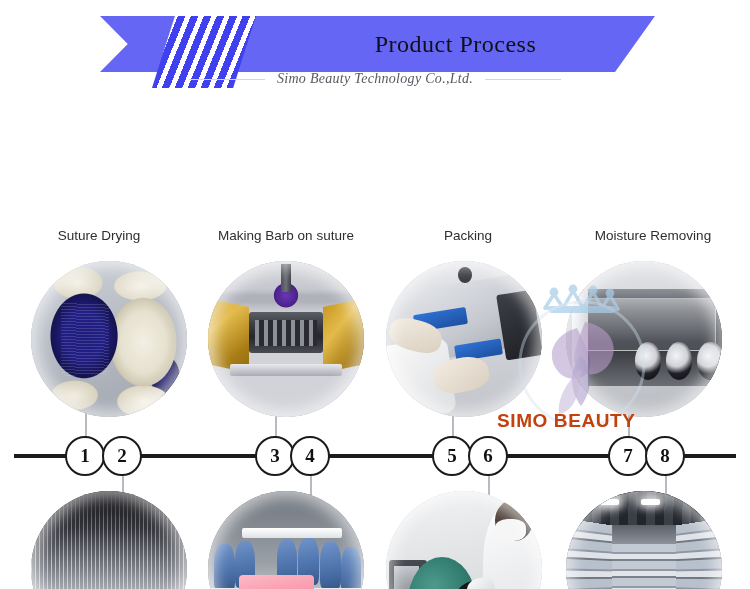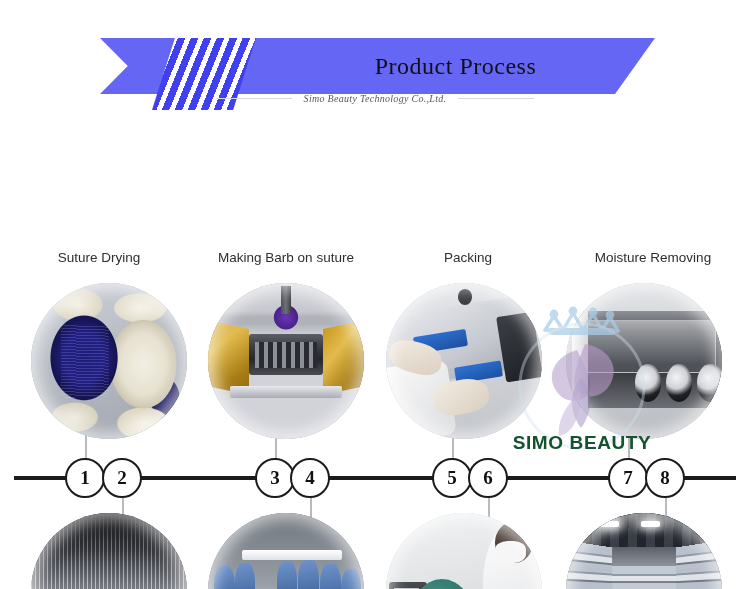--- a/index.html
+++ b/index.html
@@ -11,21 +11,20 @@
     font-family: "Liberation Sans", sans-serif;
     overflow: hidden;
     position: relative;
   }
 
   
   .header {
     position: relative;
     width: 640px;
     height: 104px;
-    margin-top: 22px;
   }
 
   .banner-ribbon {
     position: absolute;
     left: 100px;
     top: 16px;
     width: 555px;
     height: 56px;
     background: var(--accent, #6666f5);
     clip-path: polygon(0 0, 100% 0, 92.8% 100%, 0 100%, 5.0% 50%);
@@ -78,21 +77,21 @@
     gap: 12px;
   }
   .subtitle-row .rule {
     width: 76px;
     height: 1px;
     background: #d6d6dc;
   }
   .subtitle-text {
     font-family: "Liberation Serif", serif;
     font-style: italic;
-    font-size: 10px;
+    font-size: 14px;
     color: #585860;
     letter-spacing: .3px;
     white-space: nowrap;
   }
 
   
   .diagram {
     position: relative;
     width: 750px;
     height: 485px;
@@ -406,26 +405,26 @@
     z-index: 6;
     pointer-events: none;
     opacity: .72;
   }
   .watermark svg { width: 100%; height: 100%; display: block; }
   .watermark-text {
     position: absolute;
     left: 497px;
     top: 306px;
     width: 170px;
-    text-align: center;
+    text-align: left;
     font-family: "Liberation Sans", sans-serif;
     font-size: 19px;
     font-weight: bold;
     letter-spacing: .6px;
-    color: #14532d;
+    color: #c2410c;
     z-index: 6;
     pointer-events: none;
   }
 </style>
 </head>
 <body>
 
 <div class="header">
   <div class="banner-ribbon"></div>
   <div class="banner-tab">

